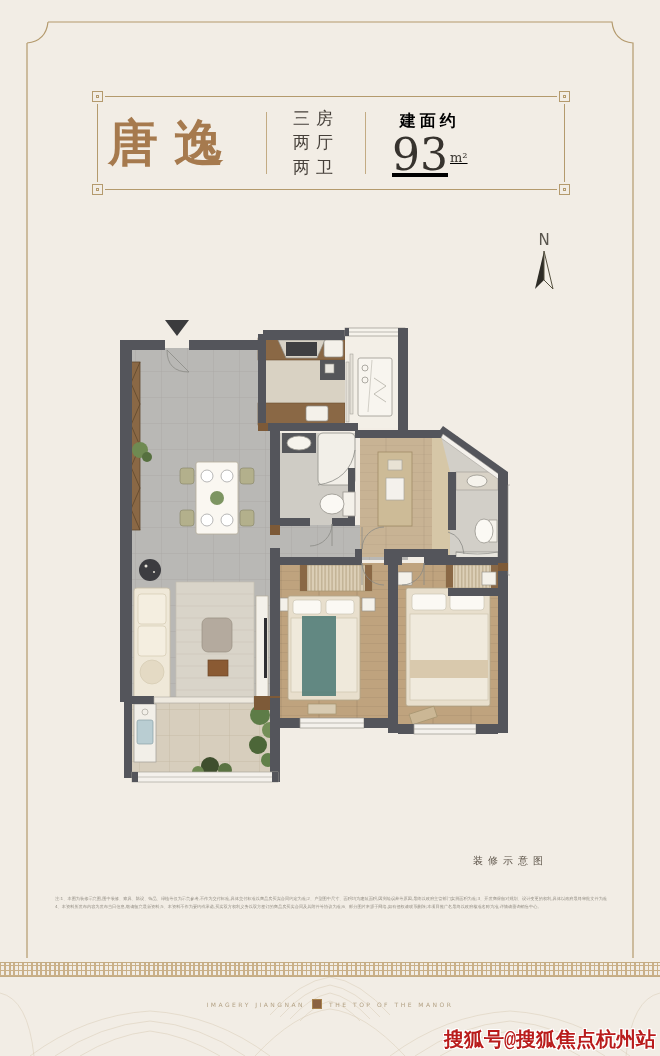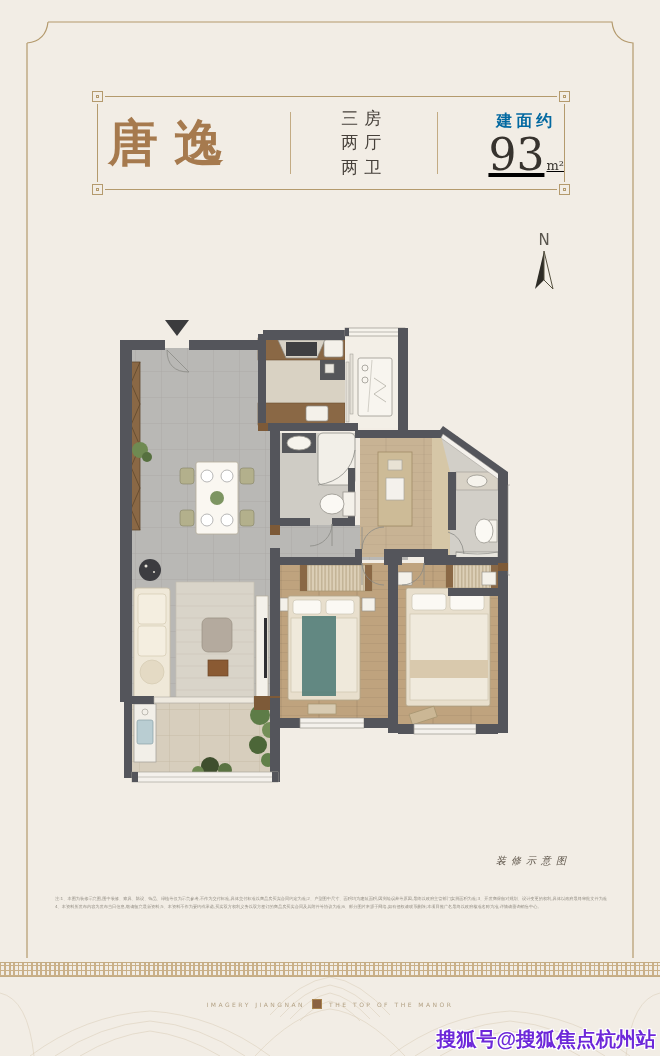--- a/index.html
+++ b/index.html
@@ -5,64 +5,64 @@
   html,body{margin:0;padding:0;}
   .page{position:relative;width:660px;height:1056px;background:#f2ede5;overflow:hidden;
         font-family:"DejaVu Serif", serif;}
   .abs{position:absolute;}
 
   
   .frame-svg{position:absolute;left:0;top:0;pointer-events:none;}
 
   
   .title-box{position:absolute;left:97px;top:96px;width:466px;height:92px;
-             border:1px solid #b49a6d;display:flex;align-items:center;justify-content:space-between;}
+             border:1px solid #b49a6d;display:flex;align-items:center;justify-content:flex-start;}
   .corner{position:absolute;width:15px;height:15px;background:#f2ede5;}
   .corner::before{content:'';position:absolute;inset:2px;border:1px solid #b49a6d;}
   .corner::after{content:'';position:absolute;inset:6px;border:1px solid #b49a6d;}
   .c-tl{left:-8px;top:-8px;} .c-tr{right:-8px;top:-8px;}
   .c-bl{left:-8px;bottom:-8px;} .c-br{right:-8px;bottom:-8px;}
   .title-name{font-size:50px;font-weight:700;color:#a67a4e;letter-spacing:16px;
               margin-left:10px;line-height:1;}
   .vdiv{width:1px;height:62px;background:#c3ab83;margin:0 26px;}
   .layout-col{display:flex;flex-direction:column;gap:3px;font-size:17px;font-weight:400;
               color:#46403a;letter-spacing:6px;line-height:1.25;}
   .area-col{display:flex;flex-direction:column;align-items:center;}
-  .area-prefix{font-size:16px;font-weight:600;color:#0369a1;letter-spacing:4px;}
+  .area-prefix{font-size:16px;font-weight:600;color:#000000;letter-spacing:4px;}
   .area-row{display:flex;align-items:flex-end;line-height:1;margin-top:2px;text-decoration:underline;}
   .area-num{font-size:44px;color:#37332e;line-height:0.95;}
-  .area-unit{font-size:13px;color:#37332e;margin-left:2px;margin-bottom:3px;}
+  .area-unit{font-size:13px;color:#37332e;margin-left:2px;margin-bottom:11px;}
 
   
   .compass{position:absolute;left:527px;top:231px;width:34px;text-align:center;}
   .compass .n{font-size:15px;color:#5a564e;font-family:"DejaVu Sans",sans-serif;}
 
   
-  .plan-caption{position:absolute;left:496px;top:854px;font-size:10px;color:#5f564b;
-                letter-spacing:5px;font-style:italic;}
+  .plan-caption{position:absolute;left:473px;top:854px;font-size:10px;color:#5f564b;
+                letter-spacing:5px;}
   .disclaimer{position:absolute;left:55px;width:552px;color:#938e84;
               font-size:4.2px;line-height:1.9;white-space:nowrap;overflow:hidden;
               font-family:"DejaVu Sans",sans-serif;}
   .d1{top:895px;} .d2{top:903px;}
 
   
   .fret{position:absolute;left:0;top:962px;width:660px;height:13px;opacity:.8;
         border-top:1px solid #b99c6c;border-bottom:1px solid #b99c6c;
         background-image:
           repeating-linear-gradient(90deg,#c1a271 0 1.5px,transparent 1.5px 4.5px),
           repeating-linear-gradient(0deg,#c1a271 0 1px,transparent 1px 5px);}
   .eaves{position:absolute;left:0;top:975px;}
   .footer-line{position:absolute;left:0;top:1000px;width:660px;display:flex;
                align-items:center;justify-content:center;gap:8px;
                font-family:"DejaVu Sans",sans-serif;font-size:6px;letter-spacing:2.5px;
                color:#b3a184;}
   .seal{width:8px;height:8px;background:#8a6242;outline:1px solid #a8834f;}
 
-  .watermark{position:absolute;right:4px;top:1026px;font-family:Liberation Sans, sans-serif;
-             font-weight:bold;font-size:20px;color:#6d28d9;letter-spacing:0px;
+  .watermark{position:absolute;right:4px;top:1026px;font-family:Liberation Mono, monospace;
+             font-weight:bold;font-size:20px;color:#b91c1c;letter-spacing:0px;
              text-shadow:-1px -1px 0 #fff,1px -1px 0 #fff,-1px 1px 0 #fff,1px 1px 0 #fff,
                          0 -1px 0 #fff,0 1px 0 #fff,-1px 0 0 #fff,1px 0 0 #fff;}
 </style>
 </head>
 <body>
 
 <div class="page">
 
   <svg class="frame-svg" width="660" height="1056" viewBox="0 0 660 1056">
     <path d="M48,22 H612 Q614,41 633,43 V958 M27,43 Q46,41 48,22 M27,43 V958" fill="none" stroke="#b49a6d" stroke-width="1.2"></path>

